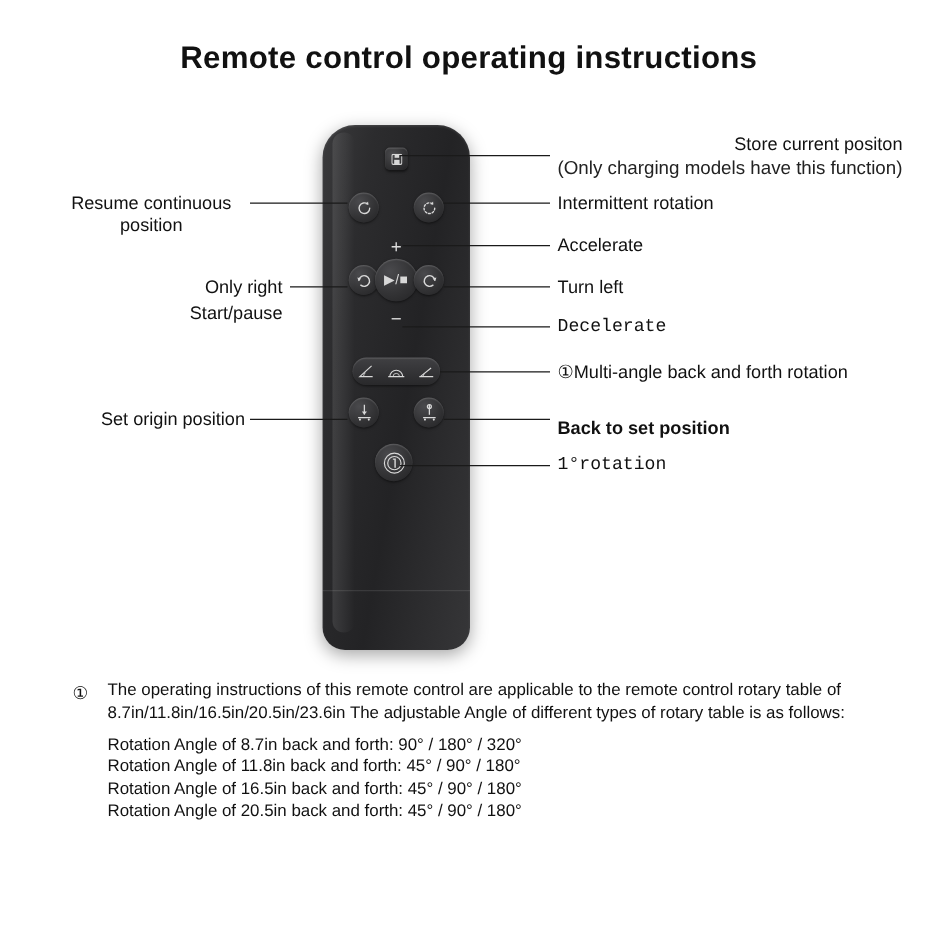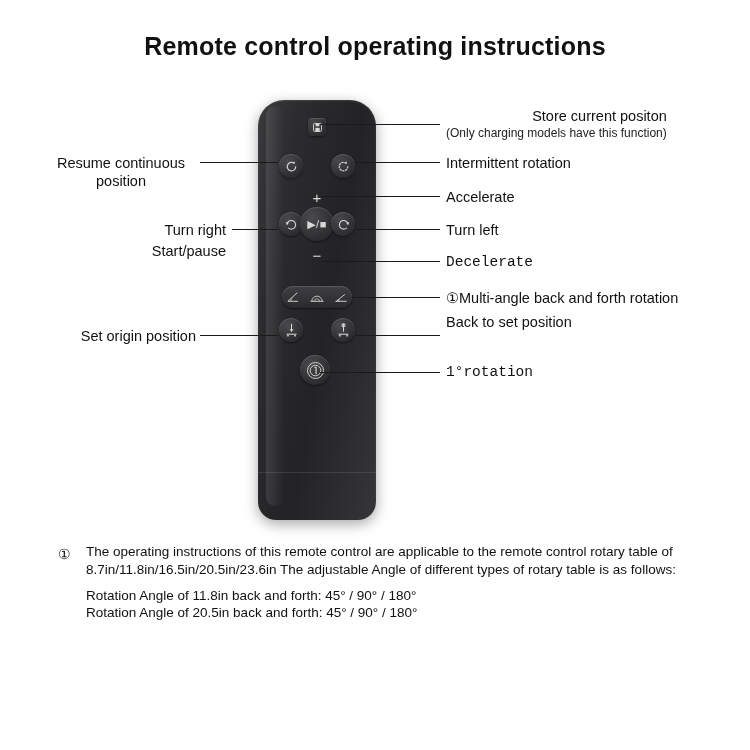--- a/index.html
+++ b/index.html
@@ -112,21 +112,21 @@
   .label {
     position: absolute;
     font-size: 14.5px;
     color: #111;
     line-height: 1.25;
     white-space: nowrap;
   }
   .label.right { text-align: right; }
   .label.left  { text-align: right; }
   .sub {
-    font-size: 12px;
+    font-size: 15px;
     color: #222;
     display: block;
     margin-top: 1px;
   }
 
   
   #footnote {
     position: absolute;
     left: 58px;
     top: 543px;
@@ -265,34 +265,36 @@
 <div class="label right" style="left:446px; top:107px;">
   <span>Store current positon</span>
   <span class="sub">(Only charging models have this function)</span>
 </div>
 
 <div class="label right" style="left:446px; top:154px;">Intermittent rotation</div>
 <div class="label right" style="left:446px; top:188px;">Accelerate</div>
 <div class="label right" style="left:446px; top:221px;">Turn left</div>
 <div class="label right" style="left:446px; top:253px;font-family:Liberation Mono, monospace;">Decelerate</div>
 <div class="label right" style="left:446px; top:289px;">①Multi-angle back and forth rotation</div>
-<div class="label right" style="left:446px; top:313px;">Back to set position</div>
+<div class="label right" style="left:446px; top:334px;font-weight:bold;">Back to set position</div>
 <div class="label right" style="left:446px; top:363px;font-family:Liberation Mono, monospace;">1°rotation</div>
 
 <div class="label left" style="left:46px; top:154px; width:150px; text-align:center;">
   <span>Resume continuous</span><br>
   <span>position</span>
 </div>
 
-<div class="label left" style="left:60px; top:221px; width:166px;">Turn right</div>
+<div class="label left" style="left:60px; top:221px; width:166px;">Only right</div>
 <div class="label left" style="left:60px; top:242px; width:166px;">Start/pause</div>
 <div class="label left" style="left:26px; top:327px; width:170px;">Set origin position</div>
 
 <div id="footnote">
   <span class="marker">①</span>
   <div class="body">
     <div class="para">The operating instructions of this remote control are applicable to the remote control rotary table of 8.7in/11.8in/16.5in/20.5in/23.6in  The adjustable Angle of different types of rotary table is as follows:</div>
     <div class="rows">
+      <div>Rotation Angle of 8.7in back and forth: 90° / 180° / 320°</div>
       <div>Rotation Angle of 11.8in back and forth: 45° / 90° / 180°</div>
+      <div>Rotation Angle of 16.5in back and forth: 45° / 90° / 180°</div>
       <div>Rotation Angle of 20.5in back and forth: 45° / 90° / 180°</div>
     </div>
   </div>
 </div>
 
 </body></html>

